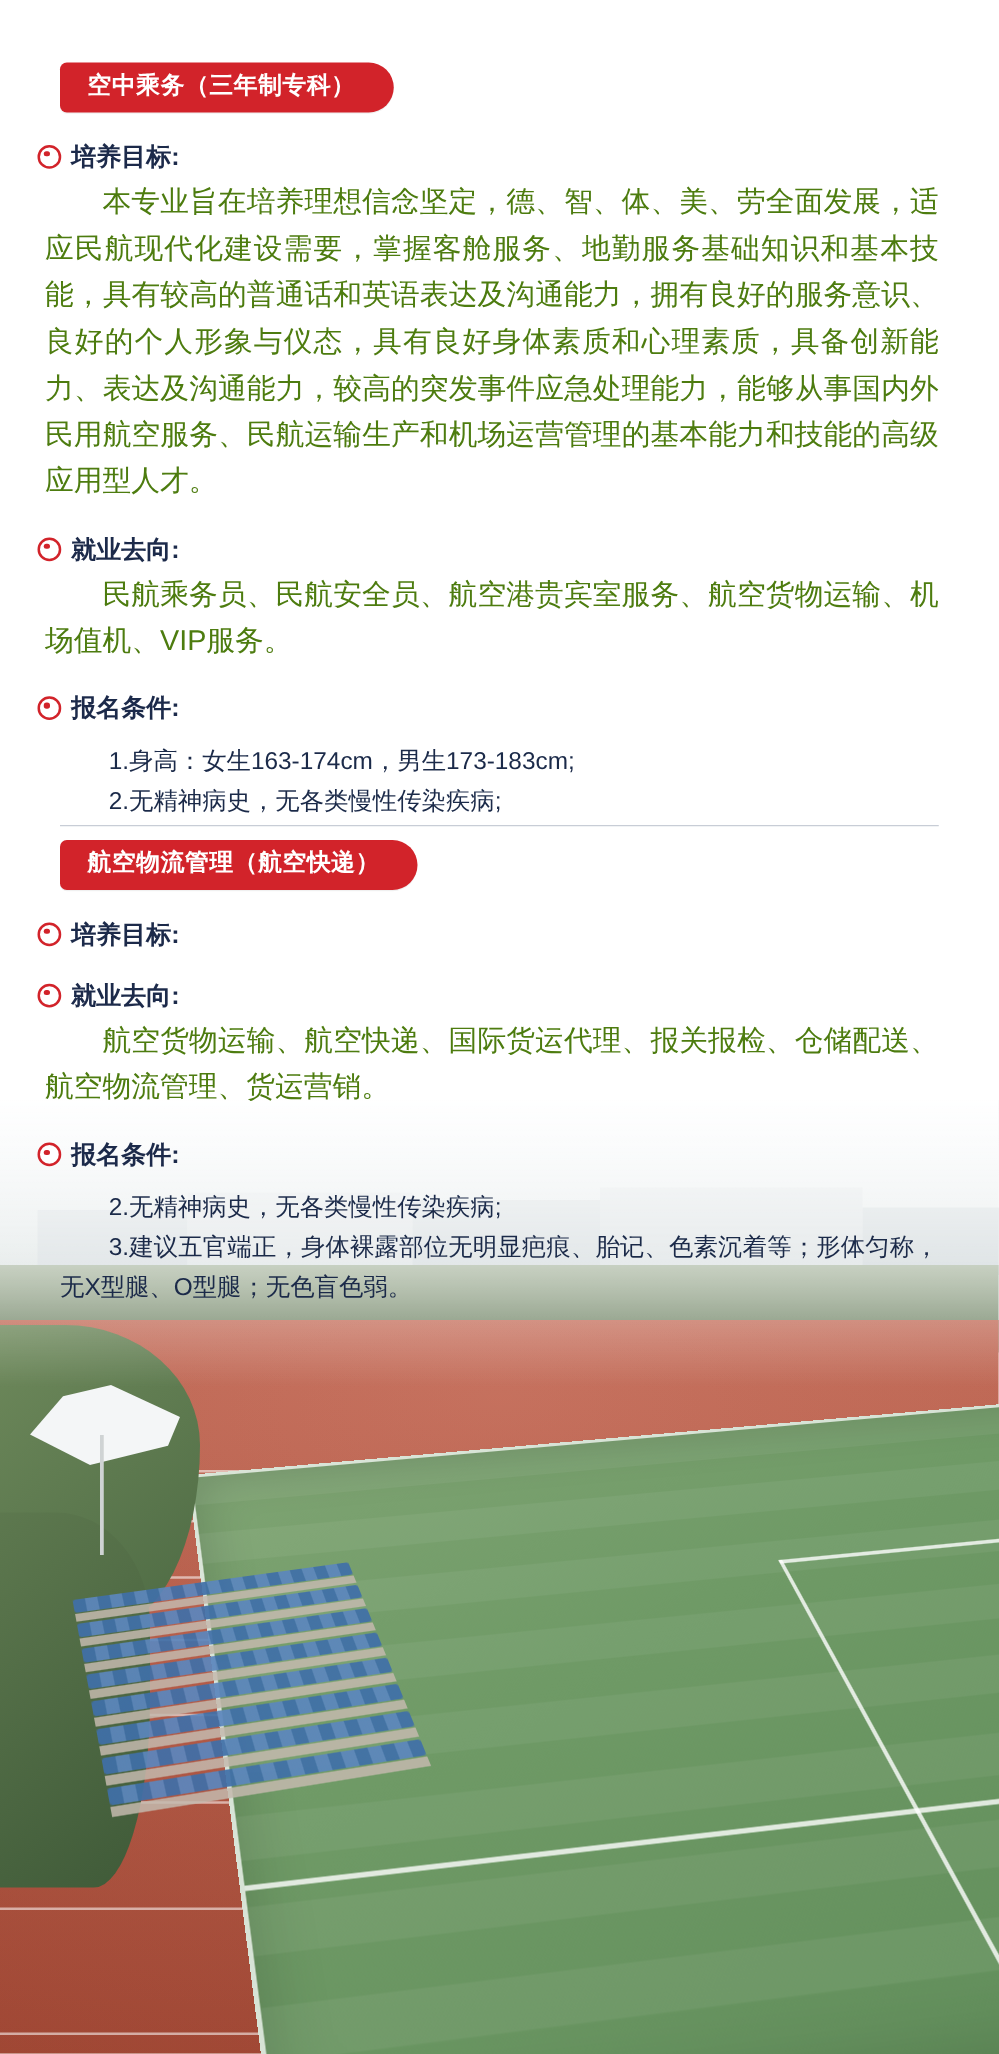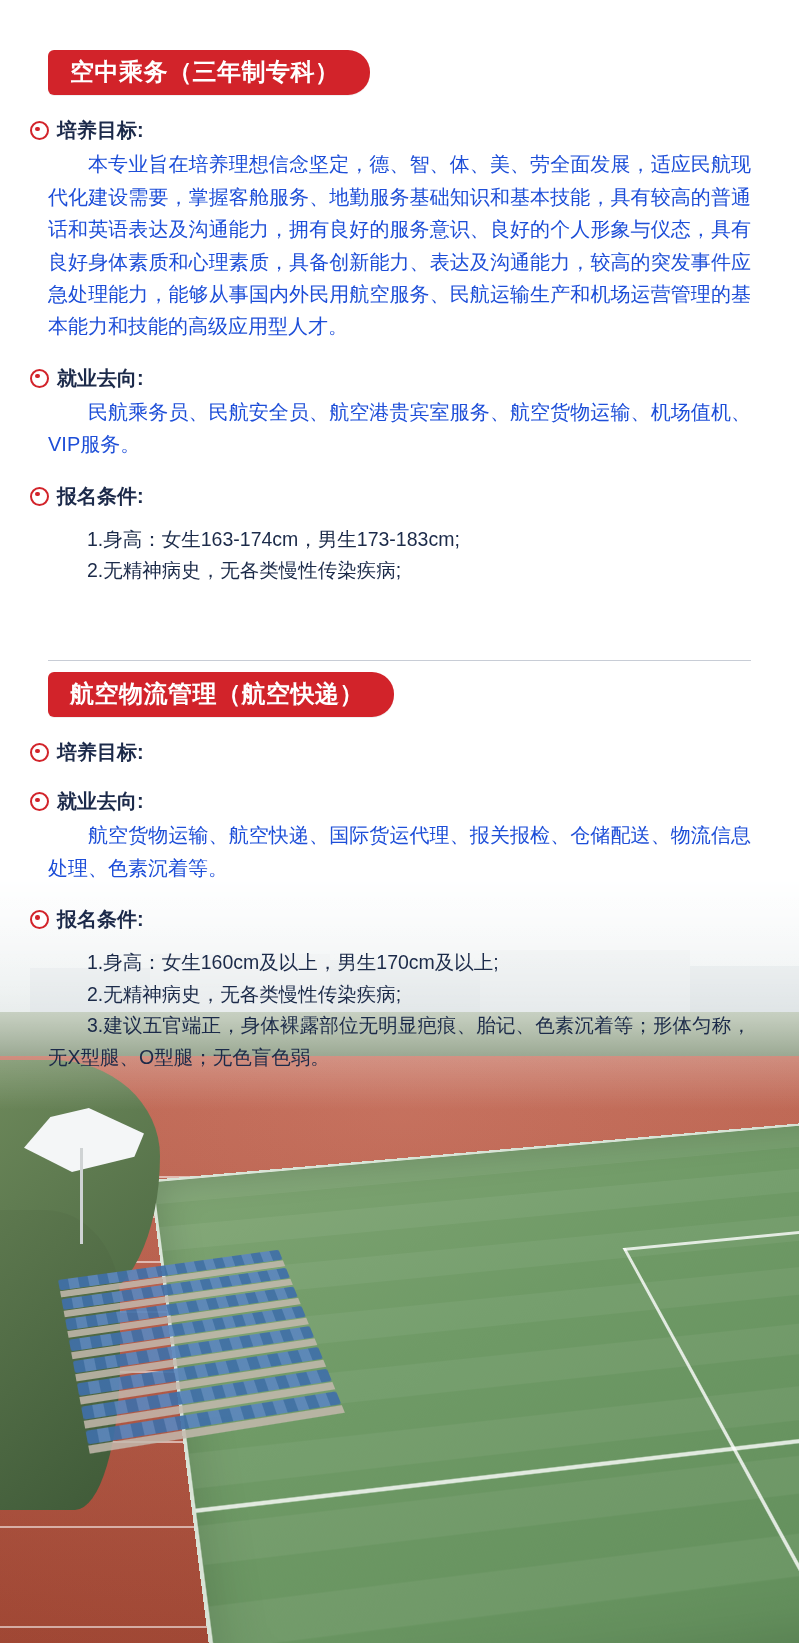--- a/index.html
+++ b/index.html
@@ -150,21 +150,21 @@
   .section {
     position: relative;
   }
 
   
   .ribbon {
     position: relative;
     display: inline-block;
     background: #d2232a;
     color: #ffffff;
-    font-size: 24px;
+    font-size: 19px;
     font-weight: bold;
     letter-spacing: 0.5px;
     padding: 9px 30px 10px 22px;
     border-radius: 6px 22px 22px 6px;
     line-height: 1.1;
     white-space: nowrap;
     box-shadow: 0 1px 0 rgba(0,0,0,0.06);
   }
 
   .block {
@@ -191,26 +191,26 @@
   .bullet::after {
     content: "";
     position: absolute;
     left: 3.2px; top: 3.2px;
     width: 4.4px; height: 4.4px;
     border-radius: 50%;
     background: #d2232a;
   }
 
   .para {
-    font-size: 20px;
+    font-size: 23px;
     line-height: 1.62;
-    color: #1d4ed8;
+    color: #4d7c0f;
     text-align: justify;
     text-justify: inter-ideograph;
-    margin: 2px 48px 0 48px;
+    margin: 2px 48px 0 36px;
   }
   .para.indent { text-indent: 2em; }
 
   .list {
     margin: 14px 48px 0 48px;
     font-size: 19.5px;
     line-height: 1.62;
     color: #1b2a49;
     text-align: justify;
     text-justify: inter-ideograph;
@@ -343,30 +343,29 @@
           <span class="bullet"></span>
           <span>培养目标:</span>
         </div>
       </div>
 
       <div class="block">
         <div class="sub">
           <span class="bullet"></span>
           <span>就业去向:</span>
         </div>
-        <div class="para indent">航空货物运输、航空快递、国际货运代理、报关报检、仓储配送、物流信息处理、色素沉着等。</div>
+        <div class="para indent">航空货物运输、航空快递、国际货运代理、报关报检、仓储配送、航空物流管理、货运营销。</div>
       </div>
 
       <div class="block">
         <div class="sub">
           <span class="bullet"></span>
           <span>报名条件:</span>
         </div>
         <div class="list">
-          <div class="li">1.身高：女生160cm及以上，男生170cm及以上;</div>
           <div class="li">2.无精神病史，无各类慢性传染疾病;</div>
           <div class="li">3.建议五官端正，身体裸露部位无明显疤痕、胎记、色素沉着等；形体匀称，无X型腿、O型腿；无色盲色弱。</div>
         </div>
       </div>
     </div>
 
   </div>
 </div>
 
 </body></html>

